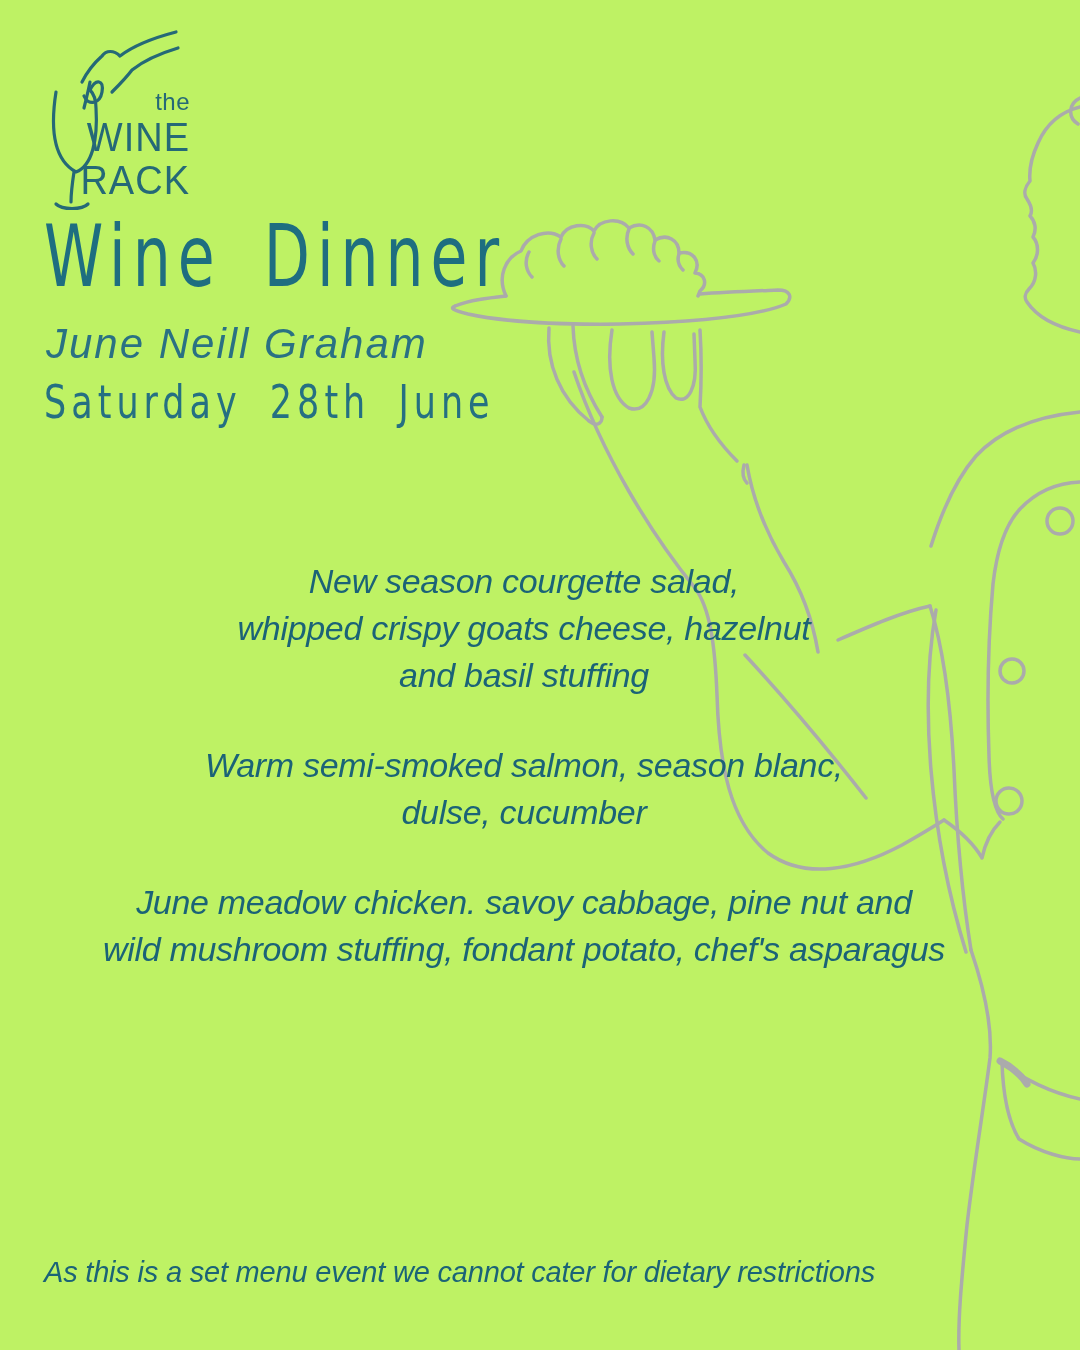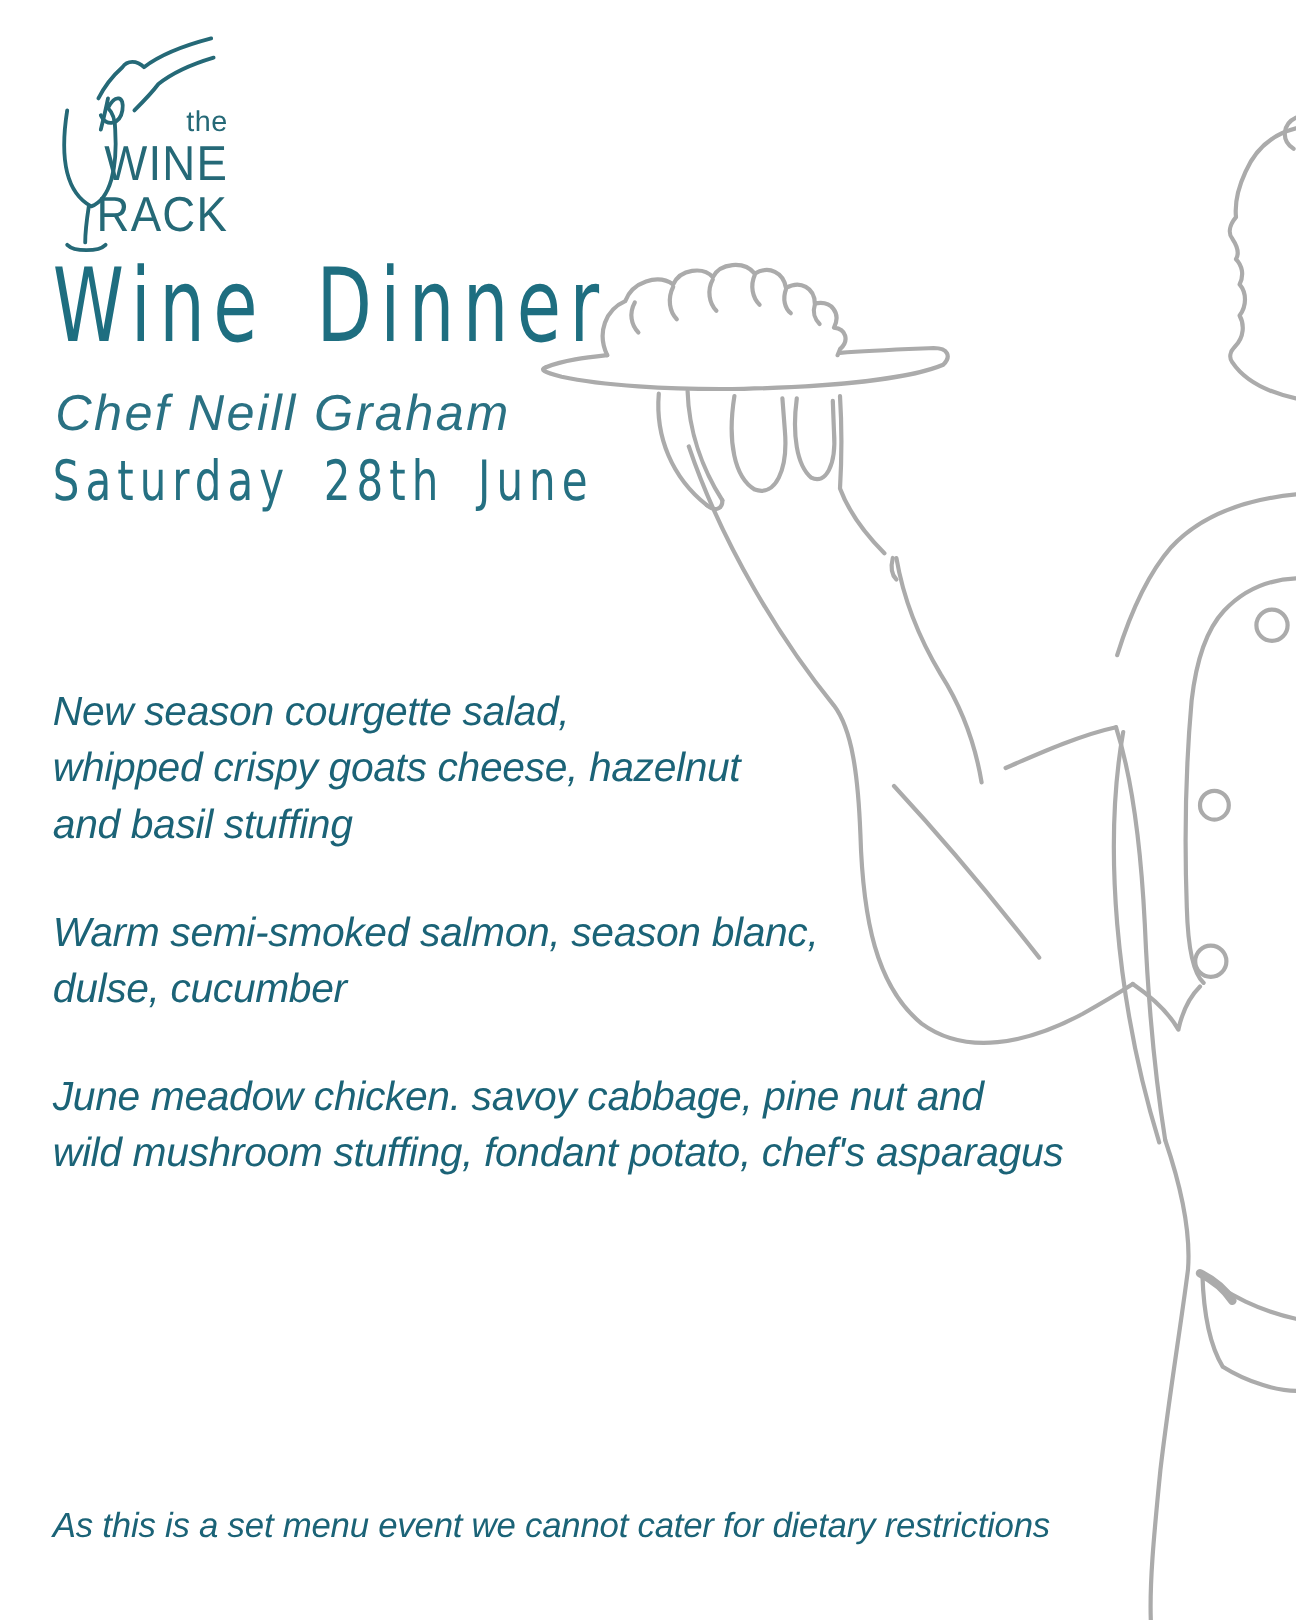--- a/index.html
+++ b/index.html
@@ -1,19 +1,19 @@
 <!DOCTYPE html>
 <html><head>
 <meta charset="utf-8">
 <style>
   html,body{margin:0;padding:0;background:#e8e8e8;}
   .canvas{
     position:relative;
     width:1080px;height:1350px;
-    background:#ffffff;
+    background:#bef264;
     overflow:hidden;
     font-family:"Liberation Sans", sans-serif;
   }
   
   .chef-art{position:absolute;left:0;top:0;width:1080px;height:1350px;}
   .chef-art path{fill:none;stroke:#ababab;stroke-width:3.5;stroke-linecap:round;stroke-linejoin:round;}
   .chef-art path.thick{stroke-width:7;}
   .chef-art circle{fill:none;stroke:#ababab;stroke-width:3.5;}
   
   .logo-glass{position:absolute;left:38px;top:20px;width:160px;height:200px;}
@@ -36,21 +36,21 @@
   }
   .event-date{
     position:absolute;left:44px;top:376px;
     font-size:35px;color:#257082;
     letter-spacing:5px;word-spacing:12px;white-space:nowrap;
     transform:scaleY(1.32);transform-origin:left top;
     font-family:"DejaVu Sans", sans-serif;
   }
   
   .menu{position:absolute;left:44px;top:558px;width:960px;}
-  .course{margin:12px 0 43px 0;}
+  .course{margin:0 0 43px 0;text-align:center;}
   .course .line{
     font-size:34px;line-height:47px;font-style:italic;
     color:#1b6377;letter-spacing:-0.3px;white-space:nowrap;
   }
   
   .footer-note{
     position:absolute;left:44px;top:1256px;
     font-size:29px;font-style:italic;color:#1b6377;
     letter-spacing:-0.2px;white-space:nowrap;
   }
@@ -116,21 +116,21 @@
       <path d="M 18,184 C 24,190 44,190 50,184"></path>
     </svg>
     <div class="logo-text">
       <div class="logo-the">the</div>
       <div class="logo-wine">WINE</div>
       <div class="logo-rack">RACK</div>
     </div>
   </div>
 
   <h1 class="title">Wine Dinner</h1>
-  <div class="chef-name">Chef Neill Graham</div>
+  <div class="chef-name">June Neill Graham</div>
   <div class="event-date">Saturday 28th June</div>
 
   <div class="menu">
     <div class="course">
       <div class="line">New season courgette salad,</div>
       <div class="line">whipped crispy goats cheese, hazelnut</div>
       <div class="line">and basil stuffing</div>
     </div>
     <div class="course">
       <div class="line">Warm semi-smoked salmon, season blanc,</div>

